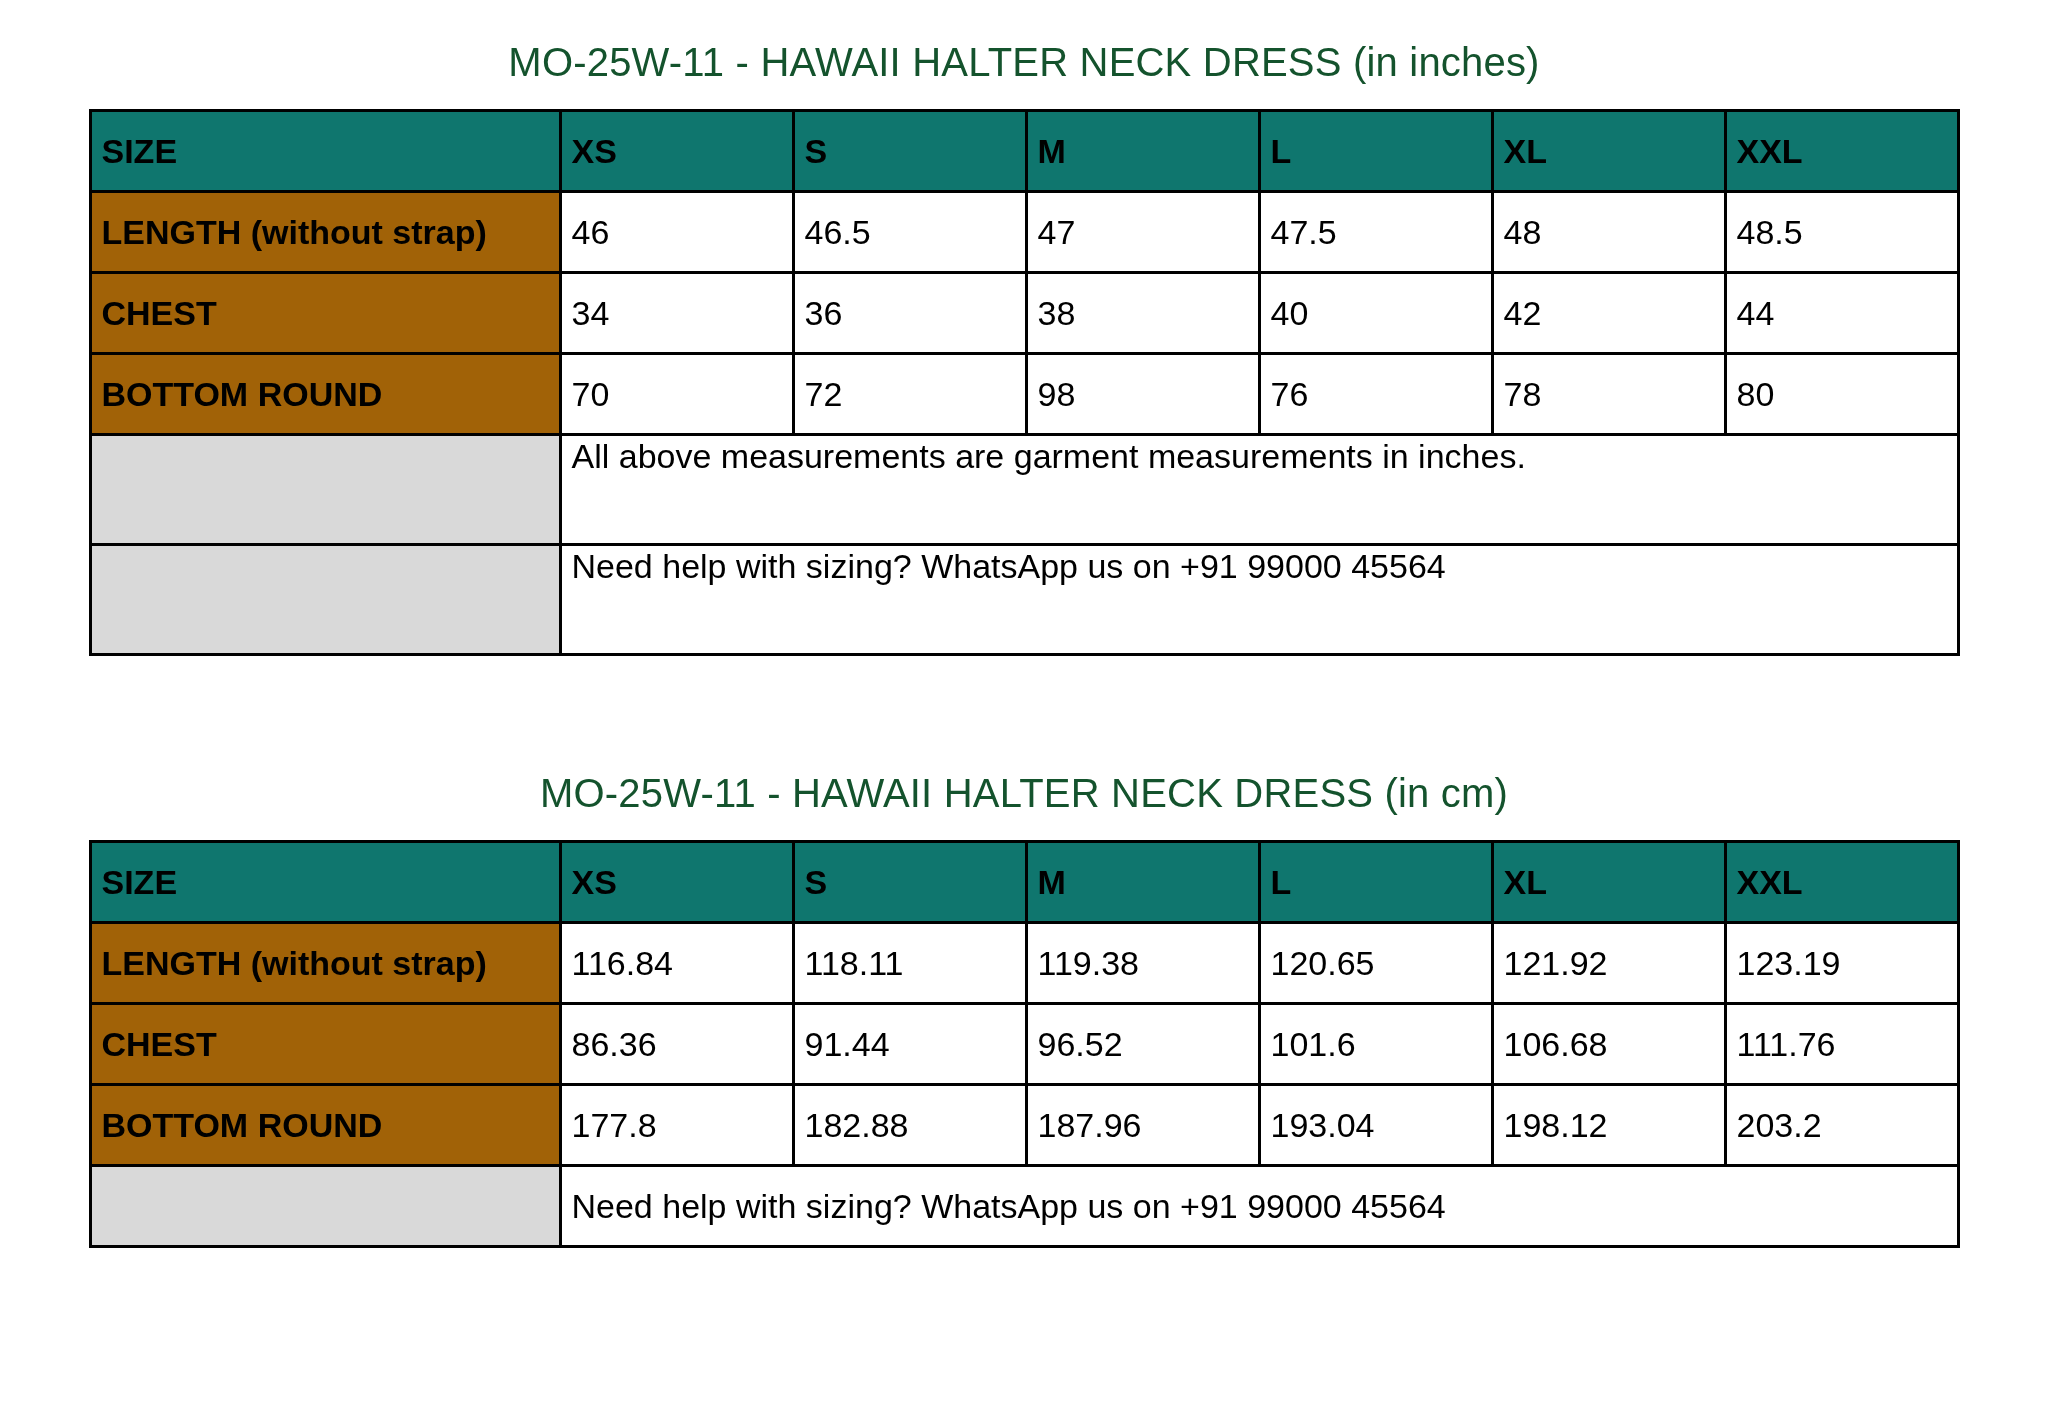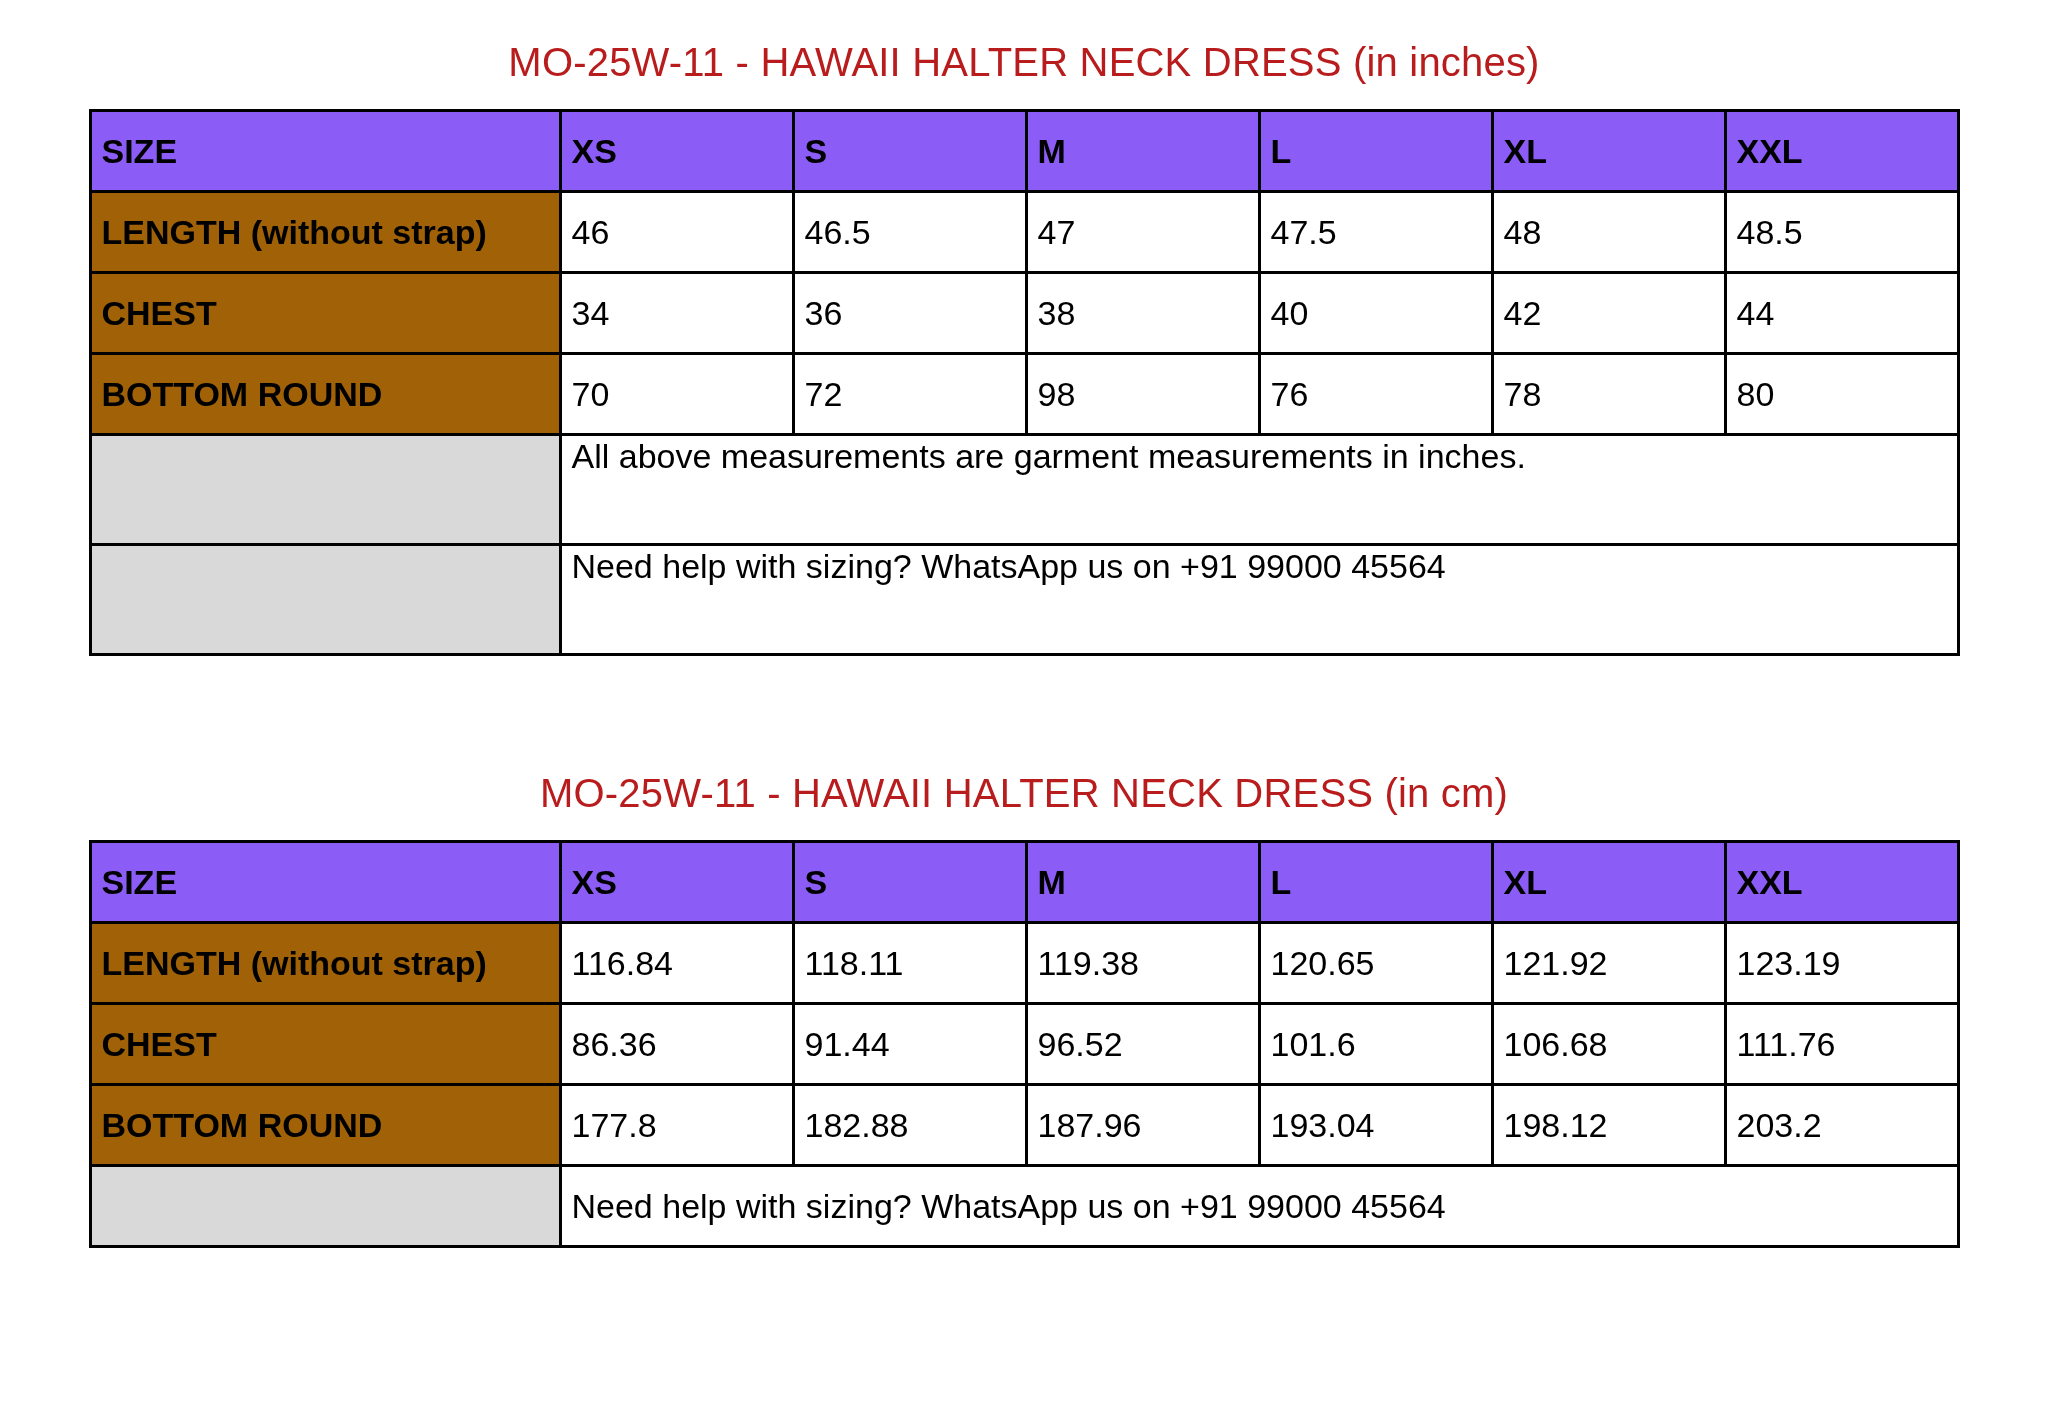--- a/index.html
+++ b/index.html
@@ -22,21 +22,21 @@
     padding: 0 64px;
   }
   .chart-block {
     width: 1920px;
   }
   .chart-title {
     text-align: center;
     font-size: 40px;
     font-weight: 400;
     letter-spacing: 0.2px;
-    color: #b91c1c;
+    color: #14532d;
   }
   .block-1 .chart-title { padding-top: 40px; padding-bottom: 24px; }
   .block-2 .chart-title { padding-top: 88px; padding-bottom: 24px; margin-top: 27px; }
 
   table.size-table {
     border-collapse: collapse;
     table-layout: fixed;
     width: 1870px;
     margin: 0 auto;
     border: 3px solid #000;
@@ -48,21 +48,21 @@
     line-height: 1.2;
     vertical-align: middle;
     overflow: hidden;
     white-space: nowrap;
   }
   
   col.c-label { width: 470px; }
   col.c-size  { width: 233px; }
 
   tr.header-row td {
-    background: #8b5cf6;
+    background: #0f766e;
     font-weight: bold;
     height: 78px;
   }
   tr.data-row td.row-label {
     background: #a16207;
     font-weight: bold;
   }
   tr.data-row td {
     height: 78px;
   }

